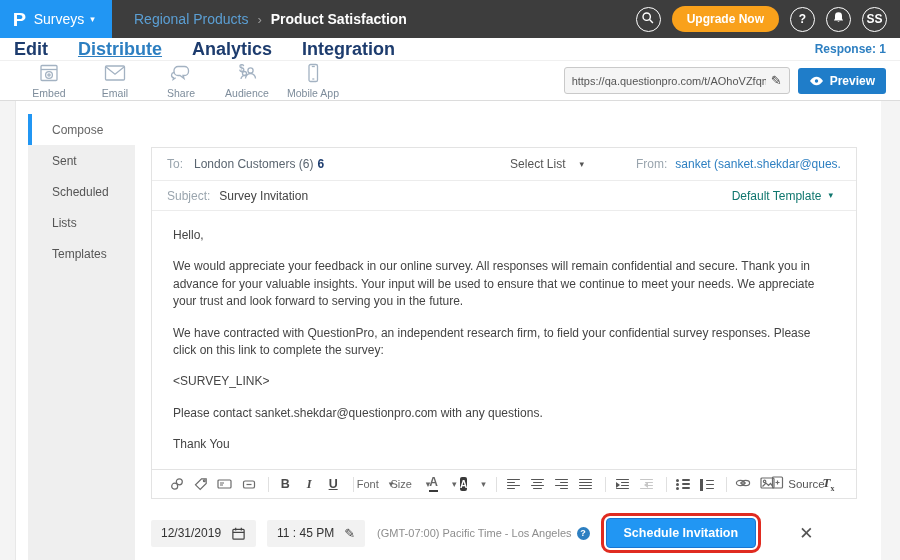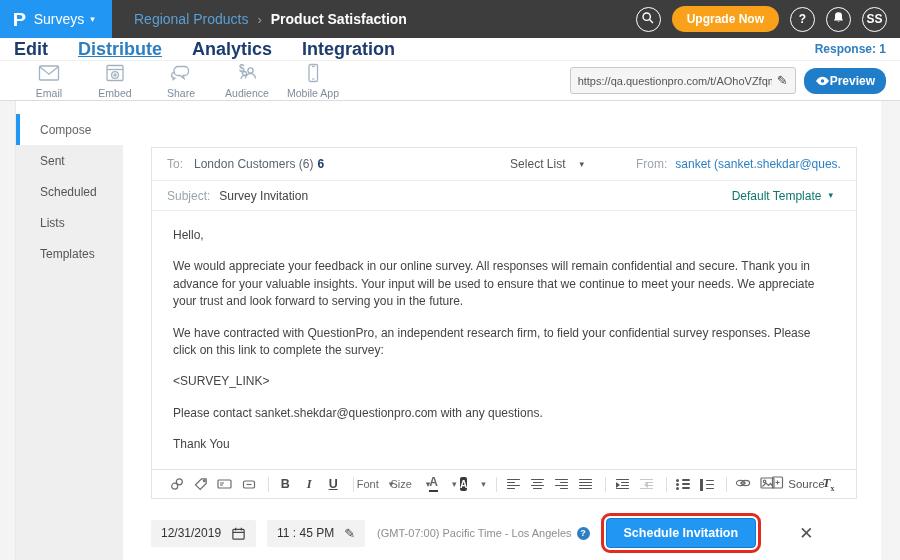--- a/index.html
+++ b/index.html
@@ -28,27 +28,27 @@
 
   
   .channels-row { height:41px; background:#fff; border-top:1px solid #f0f0f0; border-bottom:1px solid #dcdcdc; display:flex; align-items:center; padding:0 14px 0 16px; }
   .channel { width:66px; display:flex; flex-direction:column; align-items:center; gap:1px; cursor:pointer; }
   .channel svg { stroke:#a3b2c2; fill:none; stroke-width:1.3; }
   .channel .ch-label { font-size:10.5px; color:#7d8c9b; white-space:nowrap; }
   .url-wrap { margin-left:auto; display:flex; align-items:center; gap:8px; }
   .url-box { width:226px; height:27px; background:#f5f5f5; border:1px solid #c9c9c9; border-radius:3px; display:flex; align-items:center; padding:0 7px; gap:5px; }
   .url-box input { flex:1; border:none; background:transparent; font-family:inherit; font-size:11px; color:#555; outline:none; }
   .pencil { font-size:13px; color:#444; cursor:pointer; line-height:1; }
-  .preview-btn { height:26px; background:#1f7dc9; color:#fff; border:none; border-radius:12px; font-family:inherit; font-size:12px; font-weight:bold; padding:0 11px; display:flex; align-items:center; cursor:pointer; }
+  .preview-btn { height:26px; background:#1f7dc9; color:#fff; border:none; border-radius:3px; font-family:inherit; font-size:12px; font-weight:bold; padding:0 11px; display:flex; align-items:center; gap:6px; cursor:pointer; }
 
   
   .content { position:absolute; top:101px; left:15px; right:19px; bottom:0; background:#fff; border-left:1px solid #e8e8e8; }
   .right-gutter { position:absolute; top:101px; right:0; width:19px; bottom:0; background:#f4f4f4; }
 
-  .sidebar { position:absolute; left:0; top:1px; bottom:0; width:107px; background:#efefef; }
+  .sidebar { position:absolute; left:12px; top:1px; bottom:0; width:107px; background:#efefef; }
   .side-item { height:31px; display:flex; align-items:center; padding-left:20px; font-size:12px; color:#555; cursor:pointer; border-left:4px solid transparent; }
   .side-item.active { background:#fff; border-left:4px solid #2196f3; color:#666; }
   .sidebar-pad { height:12px; background:#fff; }
 
   
   .editor { position:absolute; left:135px; top:46px; width:706px; background:#fff; border:1px solid #e3e3e3; }
   .to-row { height:33px; display:flex; align-items:center; padding:0 15px; border-bottom:1px solid #ececec; font-size:12px; }
   .field-label { color:#9aa5ae; }
   .to-value { color:#5a6570; margin-left:11px; }
   .to-count { color:#1d3c6e; font-weight:bold; margin-left:4px; }
@@ -154,37 +154,37 @@
   <span class="tab">Edit</span>
   <span class="tab active">Distribute</span>
   <span class="tab">Analytics</span>
   <span class="tab">Integration</span>
   <span class="response-count">Response: 1</span>
 </div>
 
 <div class="channels-row">
   <div class="channel">
     <span>
-      <svg width="24" height="20" viewBox="0 0 24 20">
-          <rect x="2.5" y="3" width="19" height="14" rx="1"></rect>
-          <path d="M3 4l9 7.2L21 4"></path>
-        </svg>
-    </span>
-    <span class="ch-label">Email</span>
-  </div>
-  <div class="channel">
-    <span>
       <svg width="22" height="20" viewBox="0 0 22 20">
           <rect x="3" y="2.5" width="16" height="15" rx="1"></rect>
           <path d="M3 6.5h16"></path>
           <circle cx="11" cy="12" r="3.4"></circle>
           <circle cx="11" cy="12" r="1.1"></circle>
         </svg>
     </span>
     <span class="ch-label">Embed</span>
+  </div>
+  <div class="channel">
+    <span>
+      <svg width="24" height="20" viewBox="0 0 24 20">
+          <rect x="2.5" y="3" width="19" height="14" rx="1"></rect>
+          <path d="M3 4l9 7.2L21 4"></path>
+        </svg>
+    </span>
+    <span class="ch-label">Email</span>
   </div>
   <div class="channel">
     <span>
       <svg width="24" height="20" viewBox="0 0 24 20">
           <path d="M9 3.5h6.5a4 4 0 0 1 4 4v1a4 4 0 0 1-4 4H14l1 3-4-3H9a4 4 0 0 1-4-4v-1a4 4 0 0 1 4-4z"></path>
           <path d="M5.5 9.5H4.8a2.6 2.6 0 0 0-.3 5.1l-.4 2 2.6-1.8"></path>
         </svg>
     </span>
     <span class="ch-label">Share</span>
   </div>

